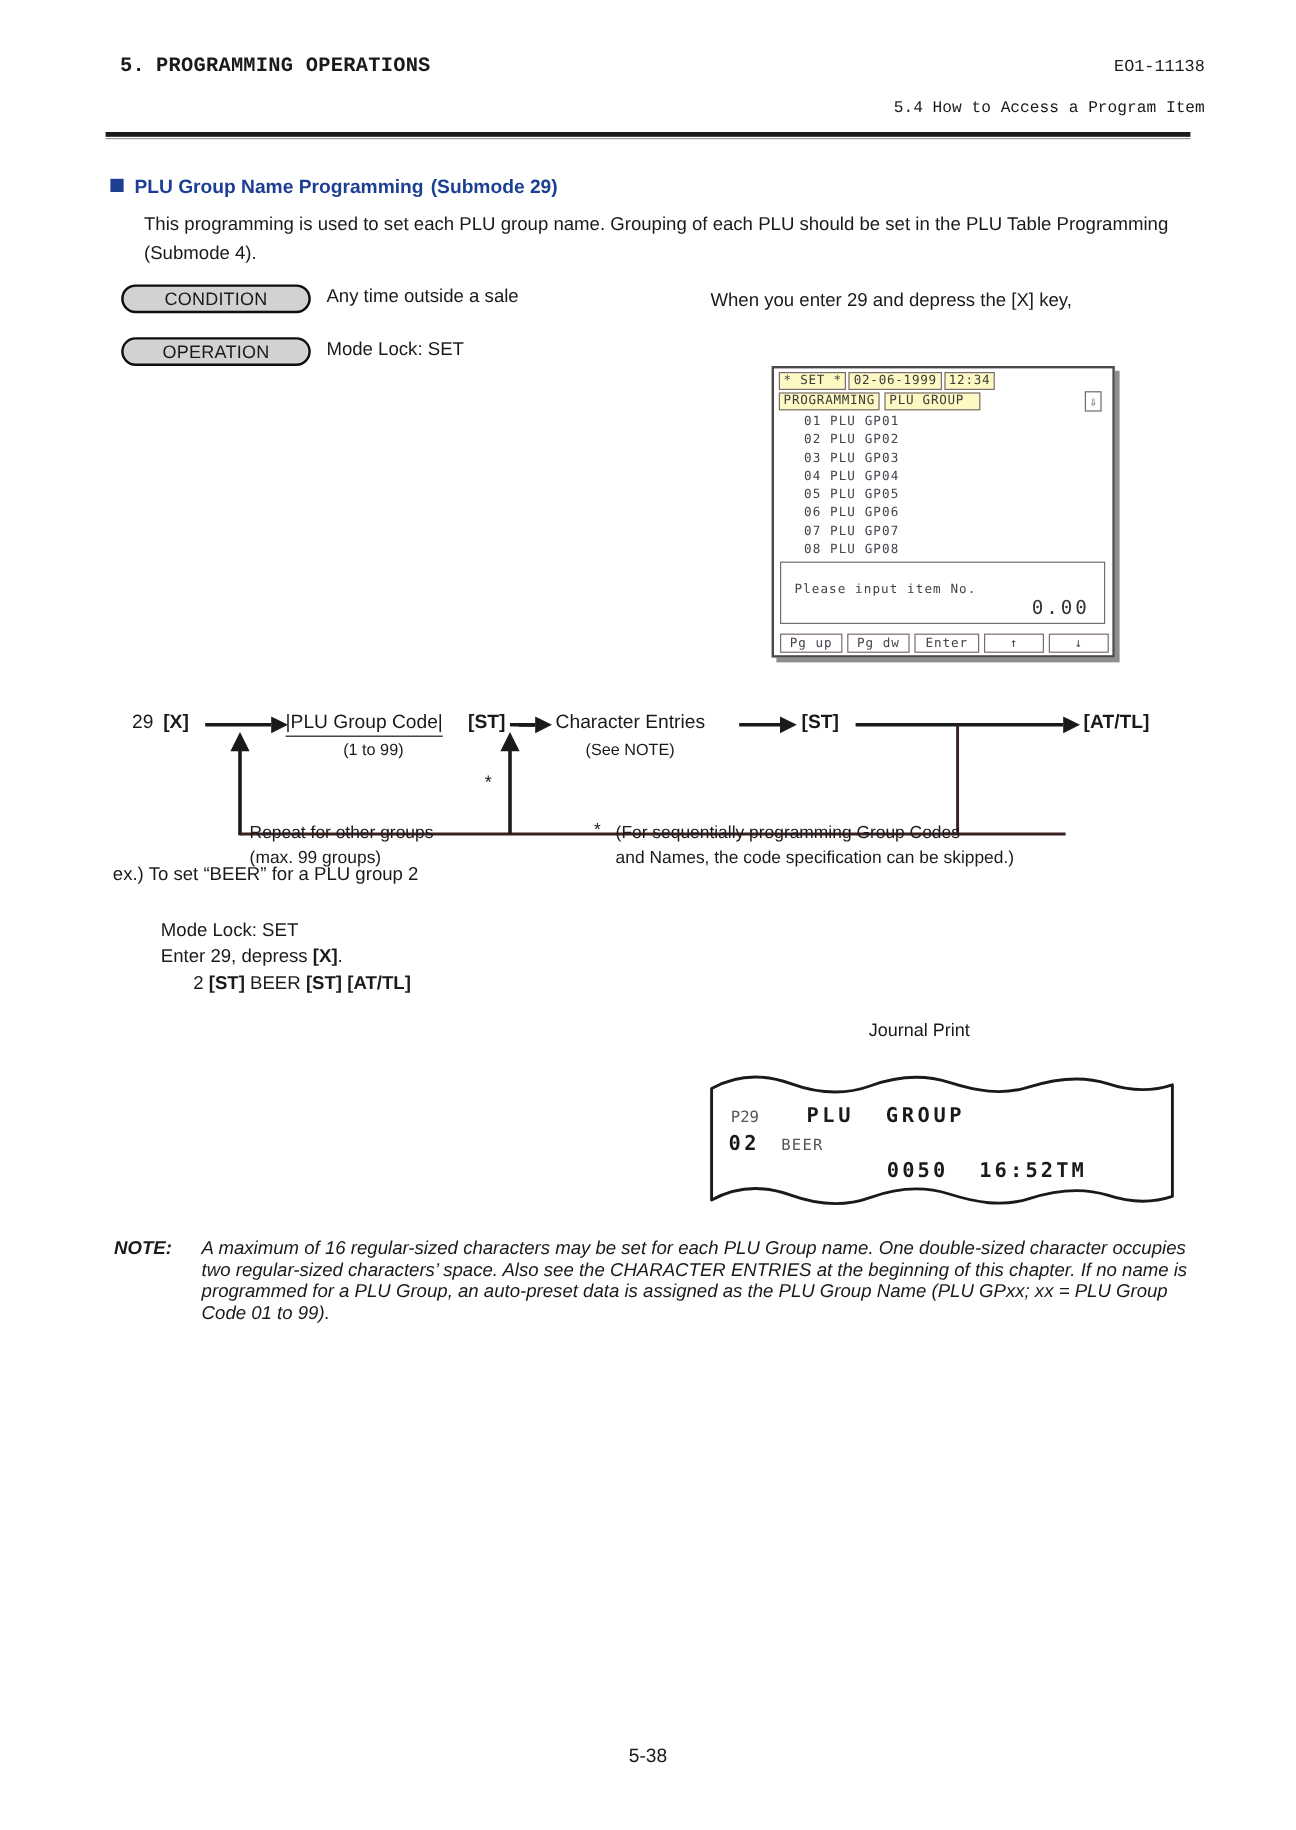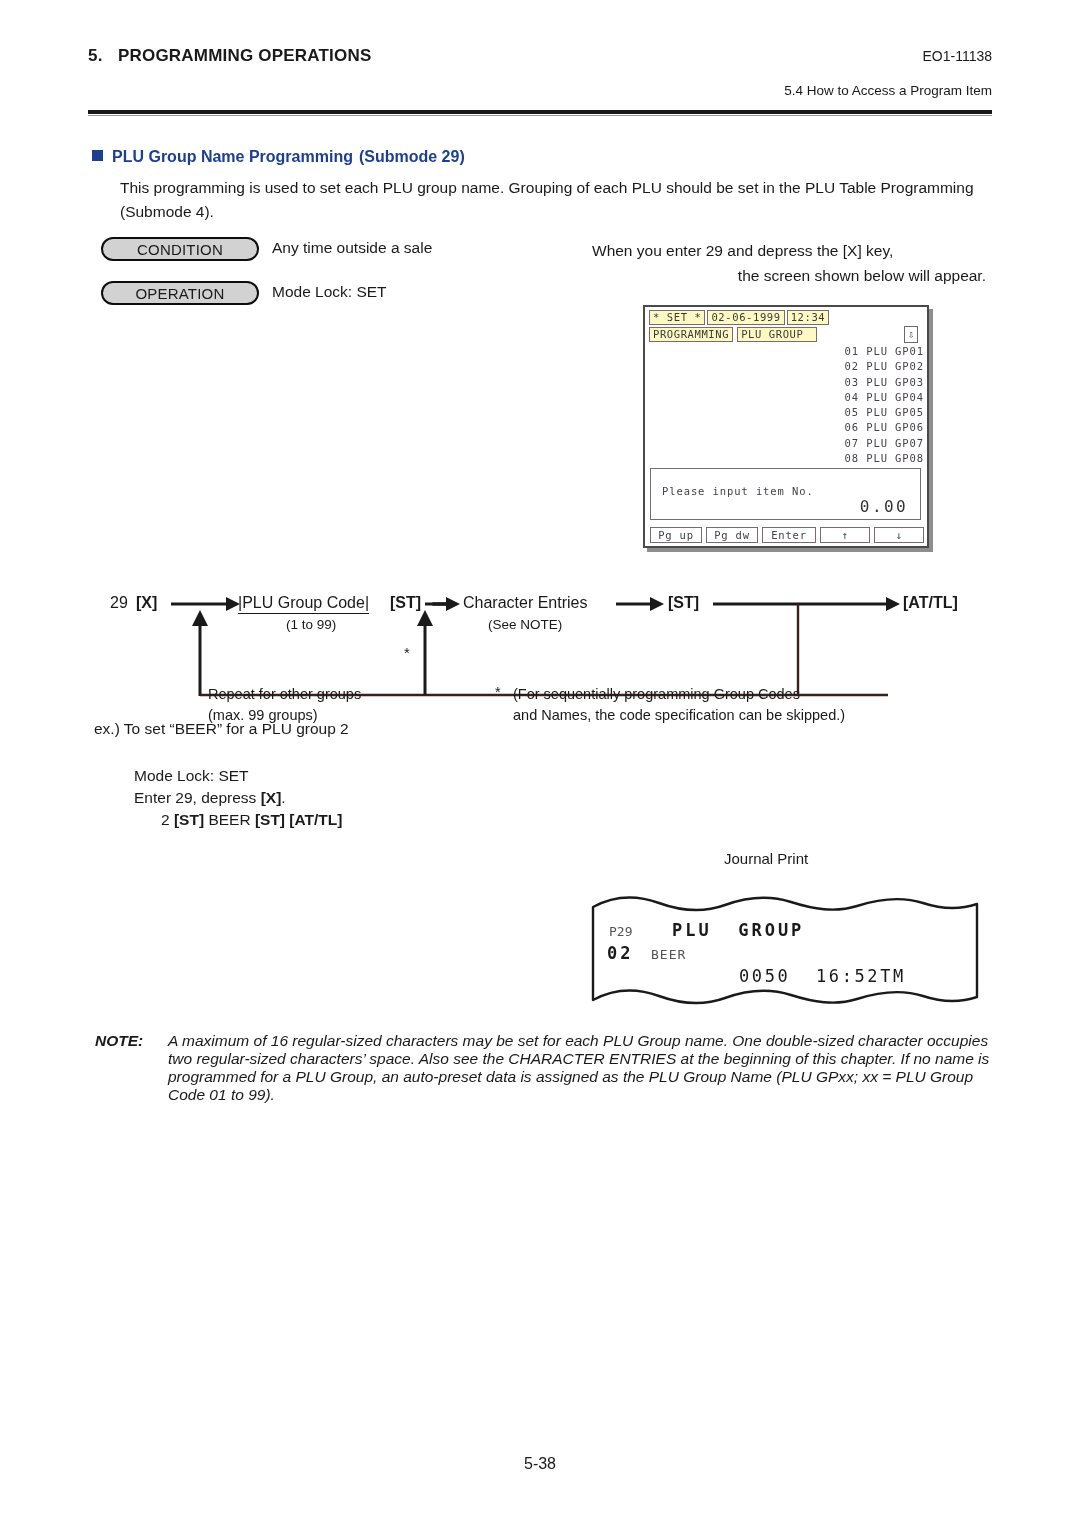--- a/index.html
+++ b/index.html
@@ -12,24 +12,25 @@
     height: 1525px;
     position: relative;
     font-family: "Liberation Sans", sans-serif;
     color: #1a1a1a;
     overflow: hidden;
   }
 
   
   #page-header {
     position: absolute;
-    left: 88px;
+    left: 100px;
     top: 40px;
     width: 904px;
     height: 72px;
+    font-family: Liberation Mono, monospace;
   }
   #chapter-title {
     position: absolute;
     left: 0;
     top: 6px;
     font-size: 17px;
     font-weight: bold;
     letter-spacing: .2px;
     white-space: nowrap;
   }
@@ -206,21 +207,20 @@
     line-height: 15px;
     color: #3b3b3b;
   }
 
   #lcd-list {
     position: absolute;
     left: 0; top: 34px;
     right: 0;
     height: 122px;
     overflow: hidden;
-    text-align: right;
   }
   .lcd-row {
     font-size: 10.5px;
     line-height: 15.3px;
     color: #46414a;
     letter-spacing: .9px;
     padding-left: 22px;
     white-space: pre;
   }
 
@@ -375,21 +375,21 @@
   .rcpt-txt {
     position: absolute;
     font-family: "DejaVu Sans Mono", monospace;
     white-space: pre;
     color: #1a1a1a;
   }
   #rcpt-p29 { left: 20px; top: 31px; font-size: 13px; color:#555; letter-spacing:0px;}
   #rcpt-plugroup { left: 83px; top: 27px; font-size: 17px; font-weight: bold; letter-spacing: 3px;}
   #rcpt-02 { left: 18px; top: 50px; font-size: 17px; font-weight: bold; letter-spacing: 3px;}
   #rcpt-beer { left: 62px; top: 54px; font-size: 13px; color:#555; letter-spacing: 1px;}
-  #rcpt-footer { left: 150px; top: 73px; font-size: 17px; font-weight: normal; letter-spacing: 2.6px;}
+  #rcpt-footer { left: 150px; top: 73px; font-size: 17px; font-weight: bold; letter-spacing: 2.6px;}
 
   
   #note-label {
     position: absolute;
     left: 95px;
     top: 1032px;
     font-size: 15.5px;
     font-weight: bold;
     font-style: italic;
     white-space: nowrap;
@@ -433,21 +433,20 @@
 <div id="intro-para">This programming is used to set each PLU group name. Grouping of each PLU should be set in the PLU Table Programming (Submode 4).</div>
 
 <div class="pill" id="pill-condition">CONDITION</div>
 <div id="condition-text">Any time outside a sale</div>
 
 <div class="pill" id="pill-operation">OPERATION</div>
 <div id="operation-text">Mode Lock:  SET</div>
 
 <div id="screen-caption">
   <span class="ln1">When you enter 29 and depress the [X] key,</span>
-  <span class="ln2">the screen shown below will appear.</span>
 </div>
 
 <div id="lcd-outer">
   <div id="lcd-inner">
 
     <div id="lcd-statusbar">
       <span class="lcdbox" id="lcd-mode">* SET *</span><span class="lcdbox">02-06-1999</span><span class="lcdbox">12:34</span>
     </div>
 
     <div id="lcd-titlebar">

